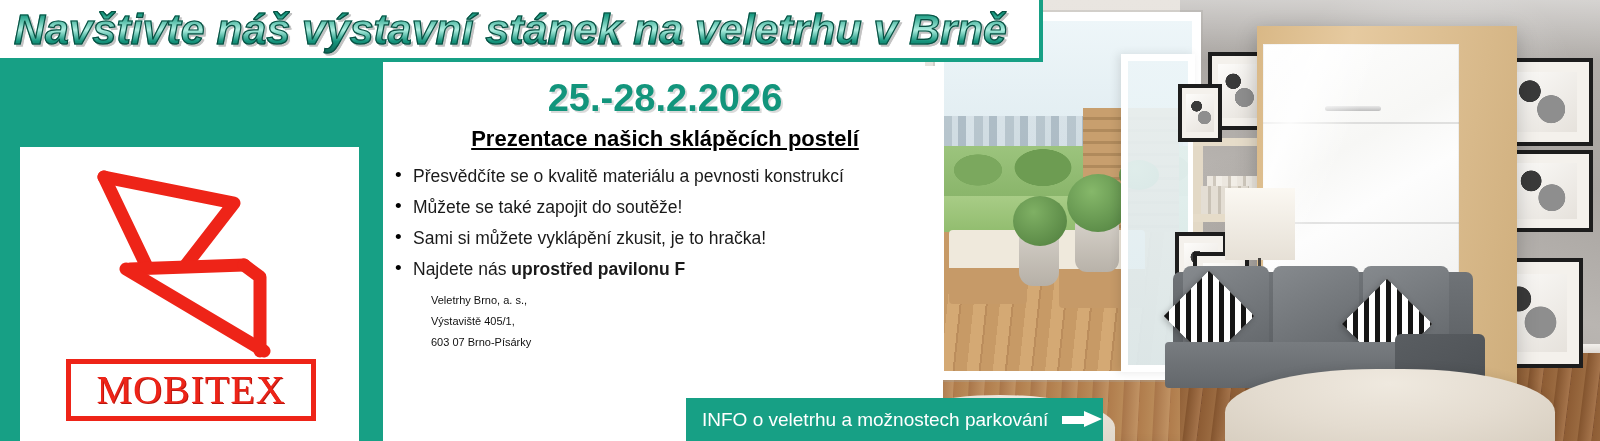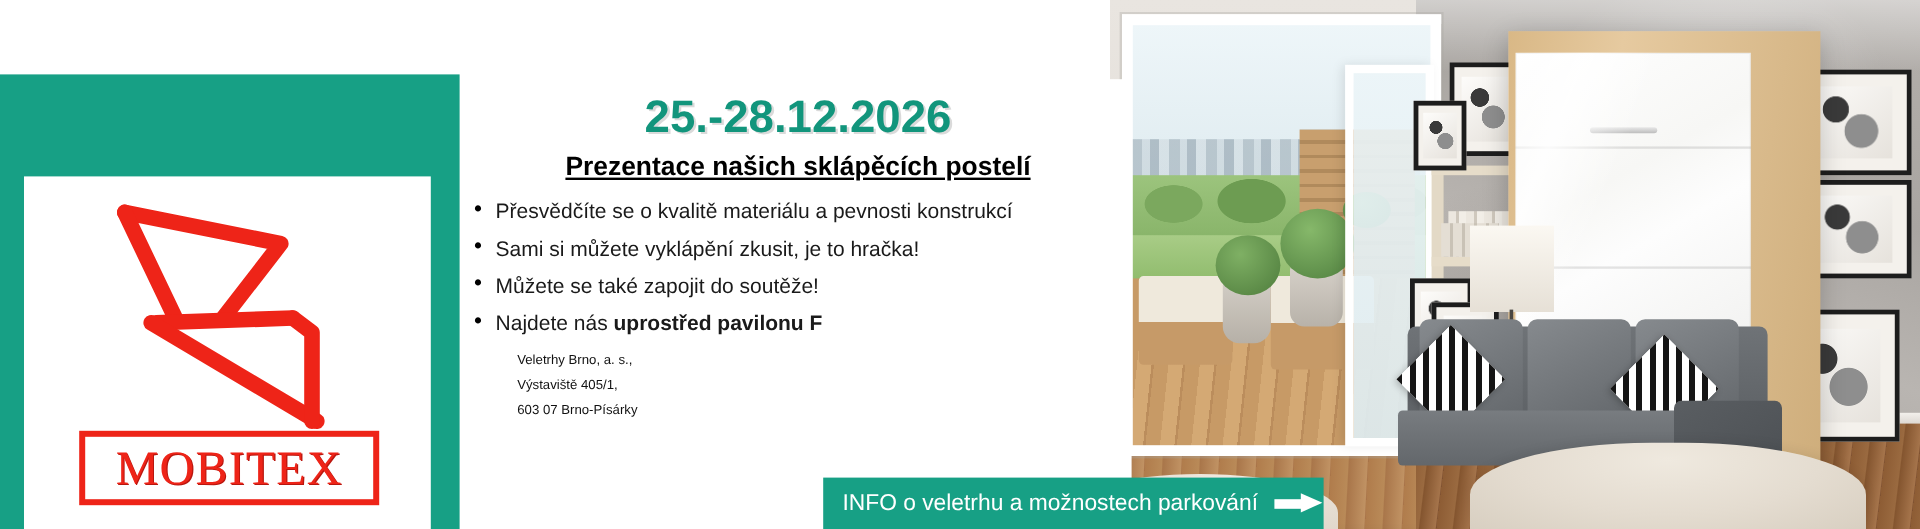--- a/index.html
+++ b/index.html
@@ -428,28 +428,31 @@
           <path d="M58 108 L196 190"></path>
           <path d="M176 104 L192 116 L192 190"></path>
         </g>
       </svg>
       <div class="logo-word">
         <span>MOBITEX</span>
       </div>
     </div>
   </div>
 
+  <div class="headline-box">
+    <div class="headline">Navštivte náš výstavní stánek na veletrhu v Brně</div>
+  </div>
 
   <div class="content">
-    <div class="date">25.-28.12.2026</div>
+    <div class="date">25.-28.2.2026</div>
     <div class="subtitle">Prezentace našich sklápěcích postelí</div>
     <ul class="bullets">
         <li><span>Přesvědčíte se o kvalitě materiálu a pevnosti konstrukcí</span></li>
+        <li><span>Můžete se také zapojit do soutěže!</span></li>
         <li><span>Sami si můžete vyklápění zkusit, je to hračka!</span></li>
-        <li><span>Můžete se také zapojit do soutěže!</span></li>
         <li><span>Najdete nás </span><b>uprostřed pavilonu F</b></li>
       </ul>
     <div class="address">
         <div>Veletrhy Brno, a. s.,</div>
         <div>Výstaviště 405/1,</div>
         <div>603 07 Brno-Písárky</div>
       </div>
   </div>
 
   <div class="info-btn">

